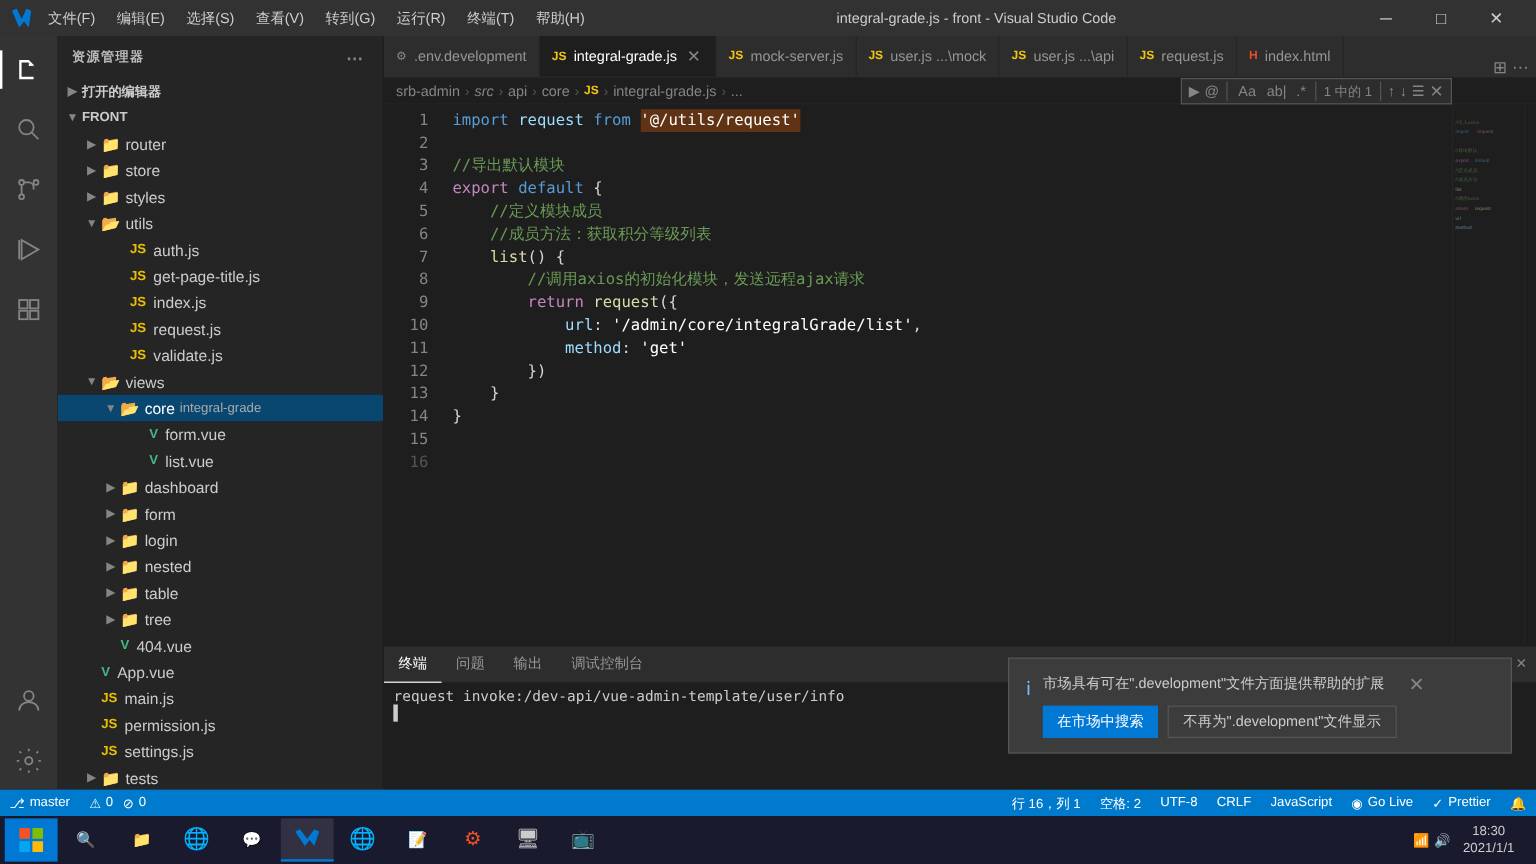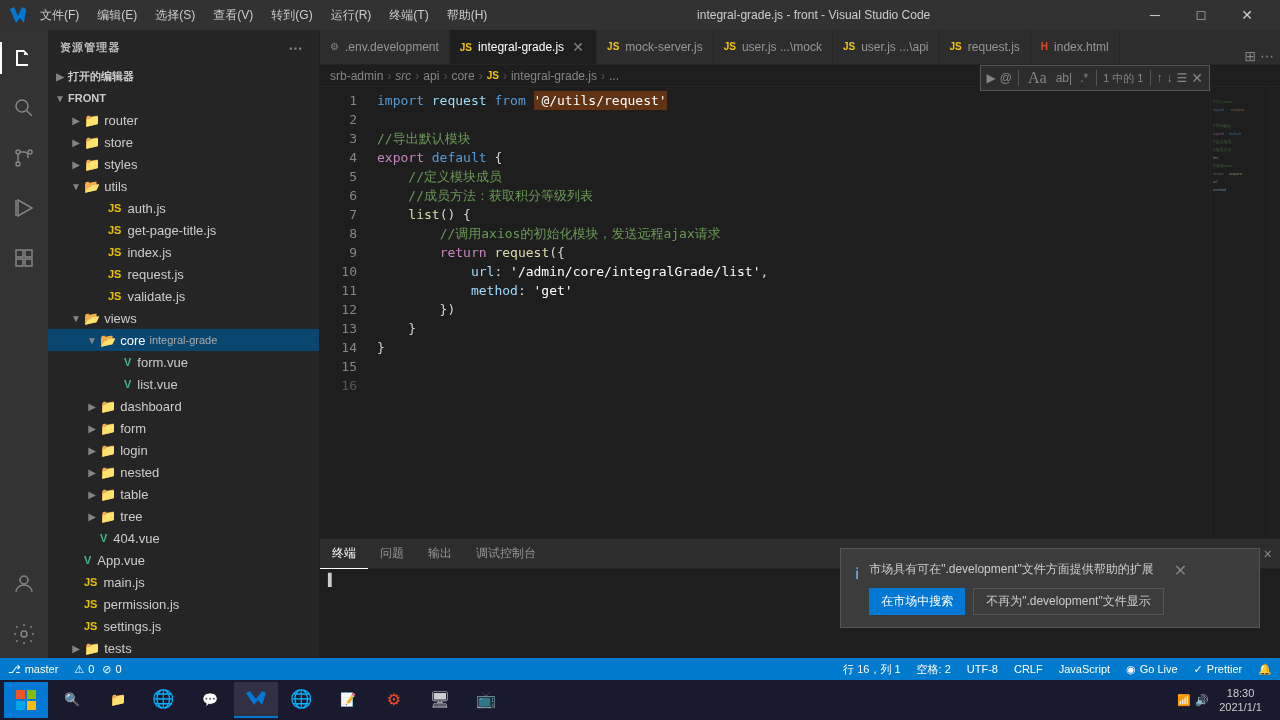--- a/index.html
+++ b/index.html
@@ -410,21 +410,21 @@
           <span class="breadcrumb-sep">›</span>
           <span style="cursor:pointer;">integral-grade.js</span>
           <span class="breadcrumb-sep">›</span>
           <span style="cursor:pointer;">...</span>
         </div>
 
         <div style="position:absolute; right:70px; top:0; background:#2d2d2d; border:1px solid #555; display:flex; align-items:center; padding:2px 6px; gap:4px; z-index:100;">
           <span style="color:#858585; cursor:pointer; font-size:12px;">▶</span>
           <span style="color:#858585; cursor:pointer; font-size:12px;">@</span>
           <span style="width:1px; height:16px; background:#555; margin:0 2px;"></span>
-          <span style="color:#858585; cursor:pointer; font-size:16px; border:1px solid transparent; padding:0 2px;font-family:Liberation Serif, serif;">Aa</span>
+          <span style="color:#858585; cursor:pointer; font-size:12px; border:1px solid transparent; padding:0 2px;">Aa</span>
           <span style="color:#858585; cursor:pointer; font-size:12px; padding:0 2px;">ab|</span>
           <span style="color:#858585; cursor:pointer; font-size:12px; padding:0 2px;">.*</span>
           <span style="width:1px; height:16px; background:#555; margin:0 2px;"></span>
           <span style="font-size:11px; color:#858585;">1 中的 1</span>
           <span style="width:1px; height:16px; background:#555; margin:0 2px;"></span>
           <span style="color:#858585; cursor:pointer; font-size:12px;">↑</span>
           <span style="color:#858585; cursor:pointer; font-size:12px;">↓</span>
           <span style="color:#858585; cursor:pointer; font-size:12px;">☰</span>
           <span style="color:#858585; cursor:pointer; font-size:14px;">✕</span>
         </div>
@@ -497,20 +497,21 @@
           <div class="panel-tab">调试控制台</div>
           <div style="flex:1;"></div>
           <div style="display:flex; gap:4px; align-items:center; padding-right:8px;">
             <span style="color:#858585; cursor:pointer; font-size:16px;">+</span>
             <span style="color:#858585; cursor:pointer; font-size:14px;">⊞</span>
             <span style="color:#858585; cursor:pointer; font-size:14px;">⋯</span>
             <span style="color:#858585; cursor:pointer; font-size:14px;">✕</span>
           </div>
         </div>
         <div class="panel-content">
+          <div>request invoke:/dev-api/vue-admin-template/user/info</div>
           <div style="display:flex; align-items:center;">
             <span>▌</span>
           </div>
         </div>
       </div>
 
       <div class="notification">
         <span class="notification-icon">ℹ</span>
         <div>
           <div class="notification-text">市场具有可在".development"文件方面提供帮助的扩展</div>

